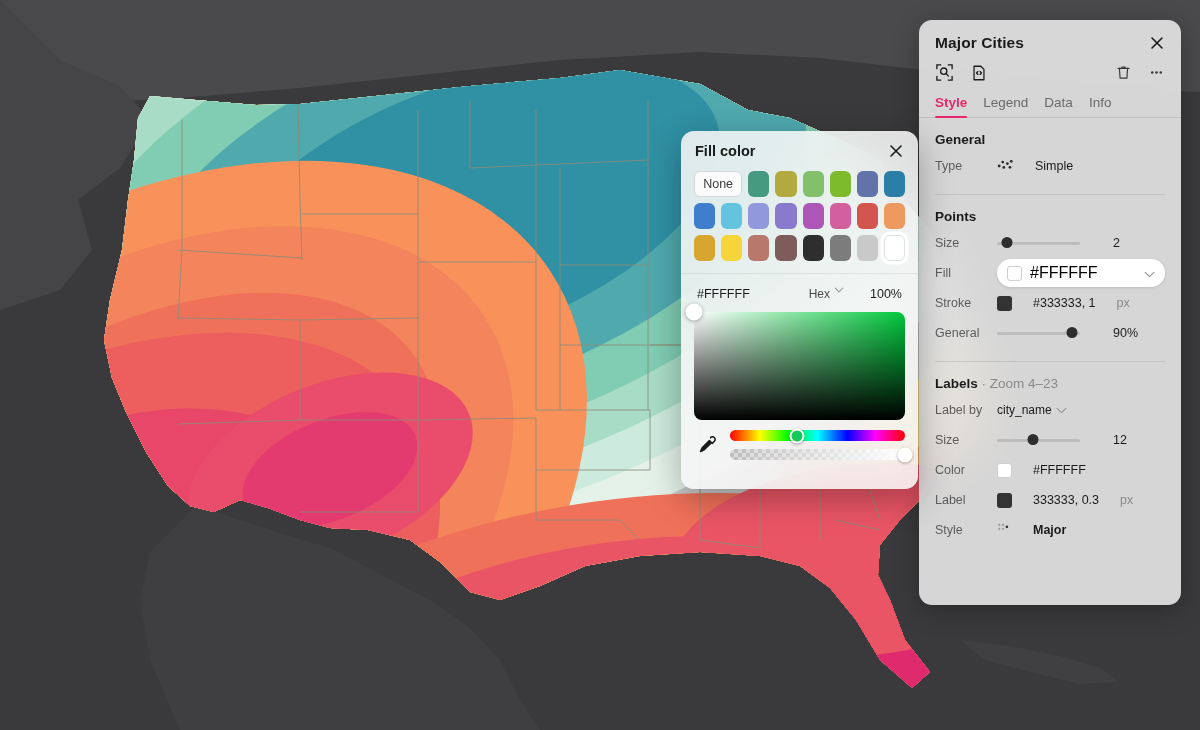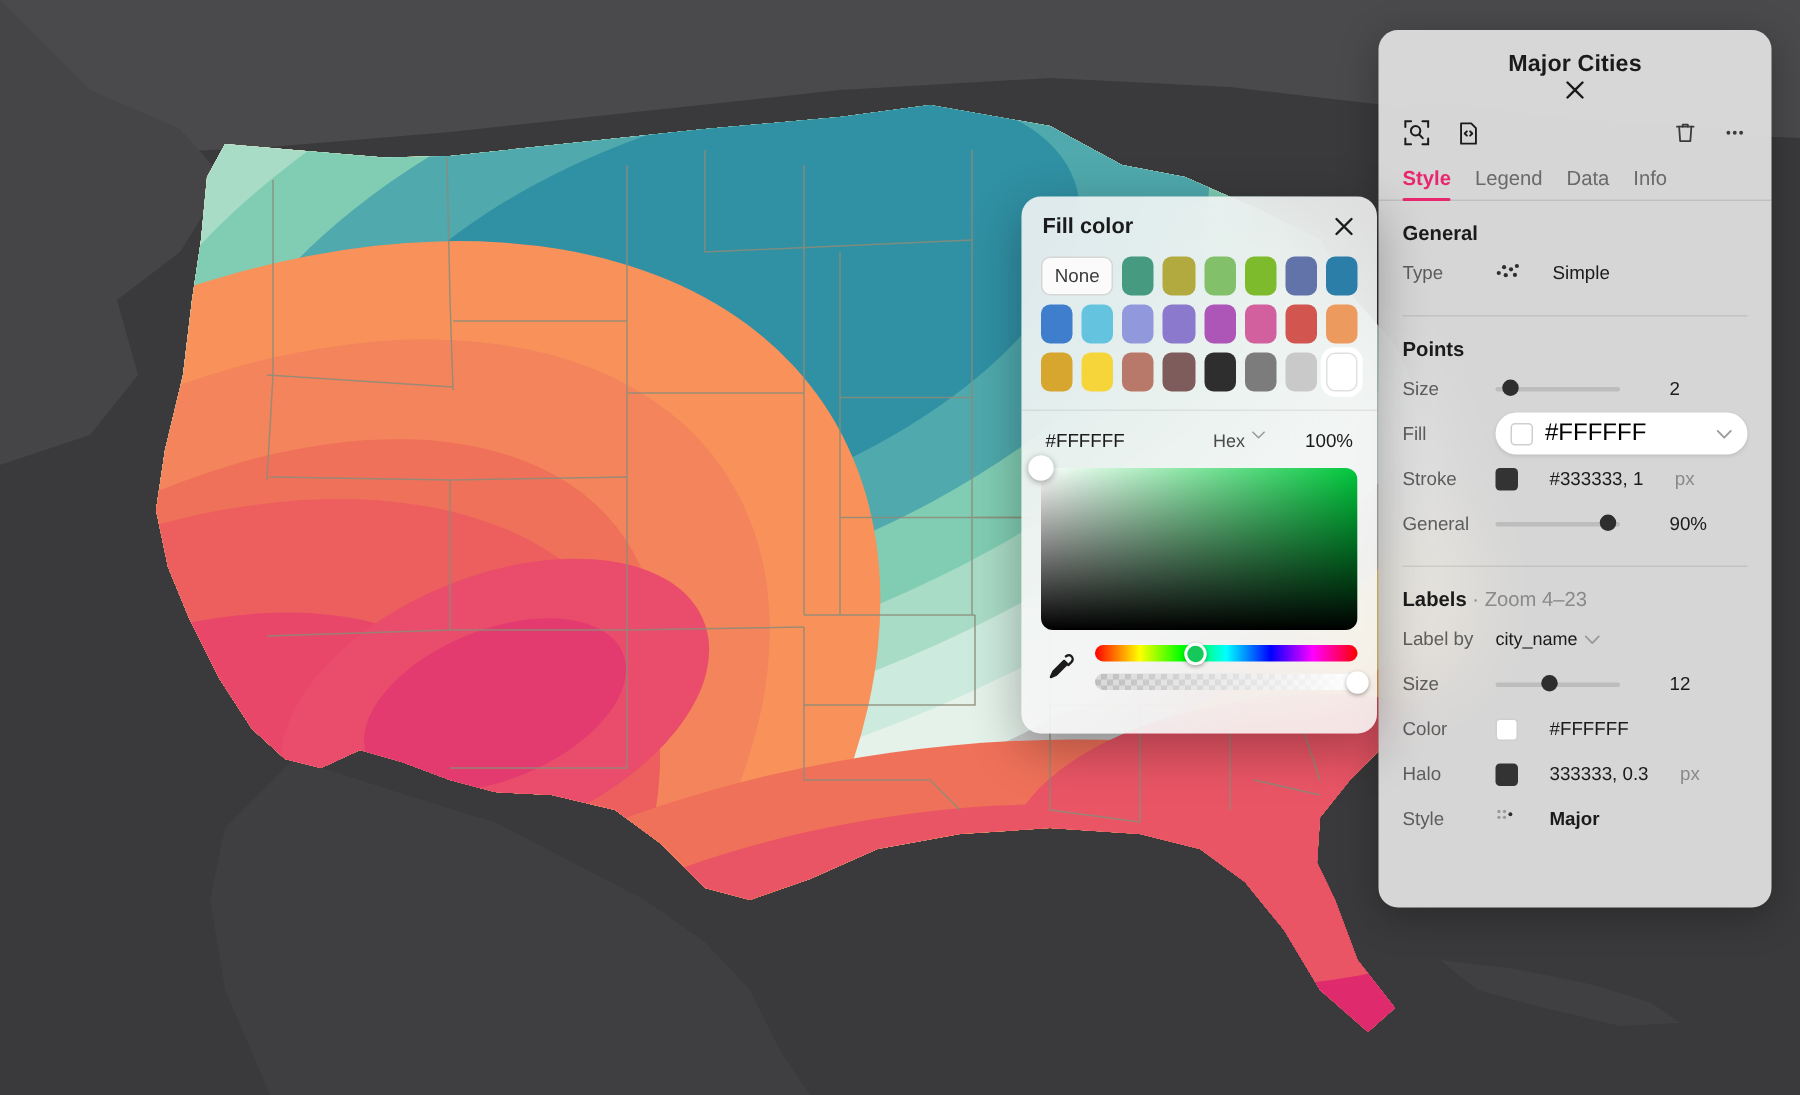--- a/index.html
+++ b/index.html
@@ -23,21 +23,21 @@
     position: absolute; left: 919px; top: 20px;
     width: 262px; height: 585px;
     background: rgba(226,226,226,0.93);
     backdrop-filter: blur(22px);
     -webkit-backdrop-filter: blur(22px);
     border-radius: 13px;
     box-shadow: 0 6px 26px rgba(0,0,0,.28);
     overflow: hidden;
   }
   .panel-head { padding: 14px 16px 0 16px; }
-  .panel-title-row { display: flex; align-items: center; justify-content: space-between; flex-direction: column; }
+  .panel-title-row { display: flex; align-items: center; justify-content: space-between; }
   .panel-title { font-size: 15.5px; font-weight: bold; color: #1b1b1b; letter-spacing: .1px; }
   .icon-btn { display: flex; align-items: center; justify-content: center; cursor: pointer; }
   .panel-tools { display: flex; align-items: center; margin-top: 11px; }
   .panel-tools .left { display: flex; gap: 16px; }
   .panel-tools .right { margin-left: auto; display: flex; gap: 16px; align-items: center; }
 
   .tabs {
     display: flex; gap: 16px; padding: 0 16px;
     margin-top: 13px;
     border-bottom: 1px solid rgba(0,0,0,.10);
@@ -482,21 +482,21 @@
 
       <div class="row">
         <div class="k">Color</div>
         <div class="v">
           <span class="swatch white"></span>
           <span>#FFFFFF</span>
         </div>
       </div>
 
       <div class="row">
-        <div class="k">Halo</div>
+        <div class="k">Label</div>
         <div class="v">
           <span class="swatch dark"></span>
           <span>333333, 0.3</span>
           <span class="unit">px</span>
         </div>
       </div>
 
       <div class="row">
         <div class="k">Style</div>
         <div class="v">

